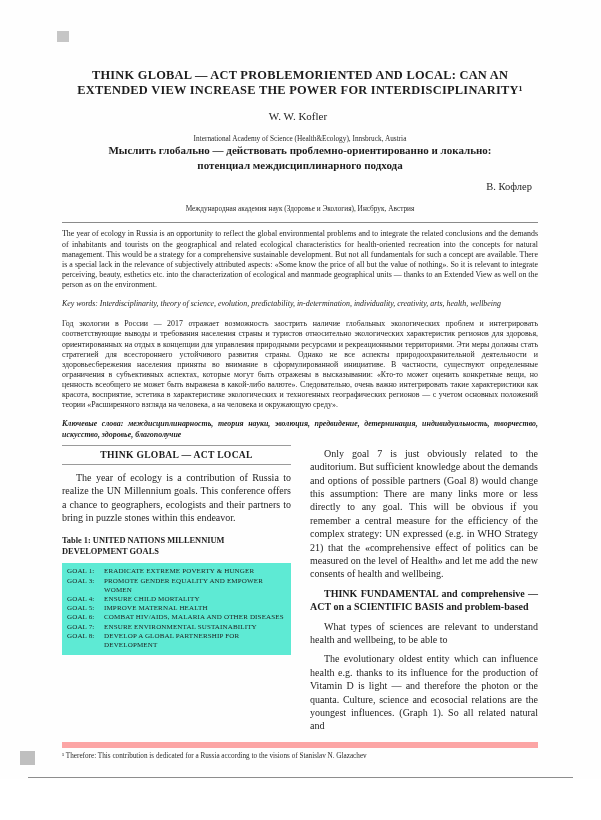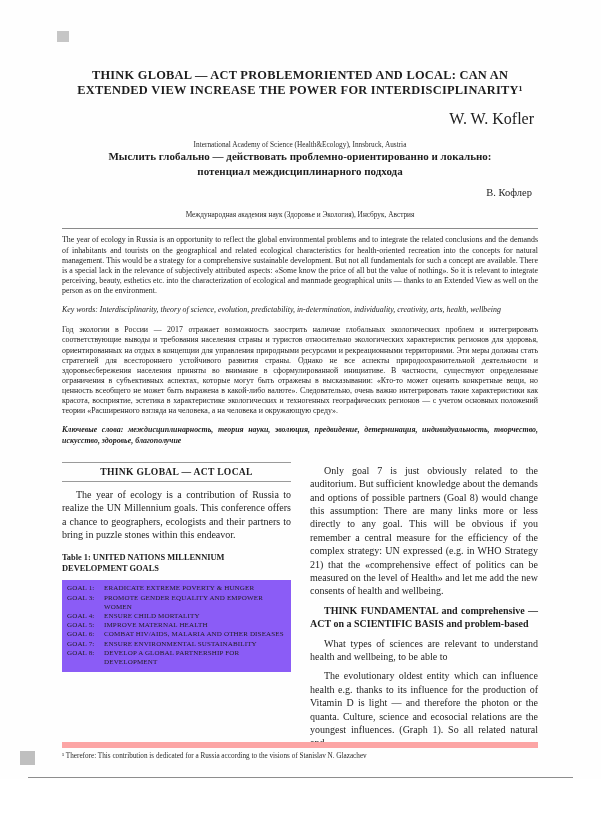--- a/index.html
+++ b/index.html
@@ -27,22 +27,22 @@
   .title-en {
     margin-top:68px;
     text-align:center;
     font-size:12.4px;
     font-weight:bold;
     letter-spacing:0.25px;
     line-height:1.2;
   }
   .author-en {
     margin-top:12px;
-    text-align:right;
-    font-size:16px;
+    text-align:center;
+    font-size:11px;
     padding-right:4px;
   }
   .affil {
     margin-top:12px;
     text-align:center;
     font-size:7.3px;
     color:#2a2a2a;
   }
 
   .title-ru {
@@ -89,21 +89,21 @@
     margin-top:9px;
     font-size:7.9px;
     line-height:1.3;
     font-style:italic;
     font-weight:bold;
     text-align:justify;
   }
 
   
   .columns {
-    margin-top:16px;
+    margin-top:5px;
     display:flex;
     gap:19px;
   }
   .col { width:232px; }
   .col.right { width:231px; }
 
   .col-heading {
     text-align:center;
     font-weight:bold;
     font-size:9.6px;
@@ -125,21 +125,21 @@
 
   .table-title {
     margin-top:12px;
     font-size:8.4px;
     font-weight:bold;
     line-height:1.3;
   }
 
   .goals-table {
     margin-top:5px;
-    background:#8b5cf6;
+    background:#5eead4;
     padding:4px 5px 5px 5px;
   }
   .goal-row {
     display:flex;
     font-size:7px;
     line-height:1.32;
     letter-spacing:0.15px;
   }
   .goal-label {
     flex:0 0 37px;

